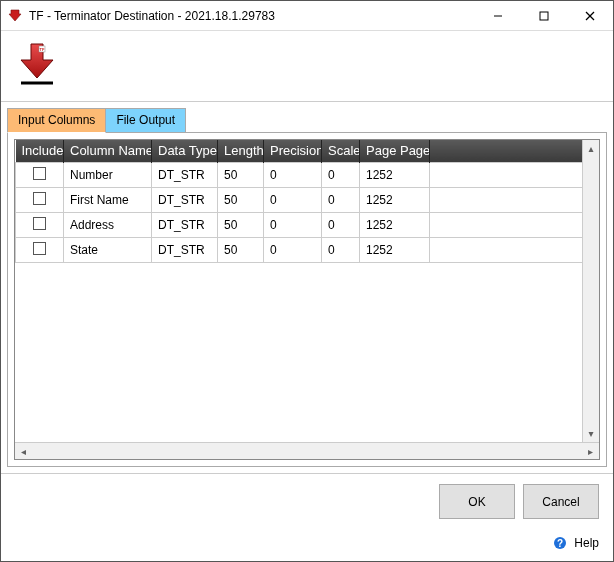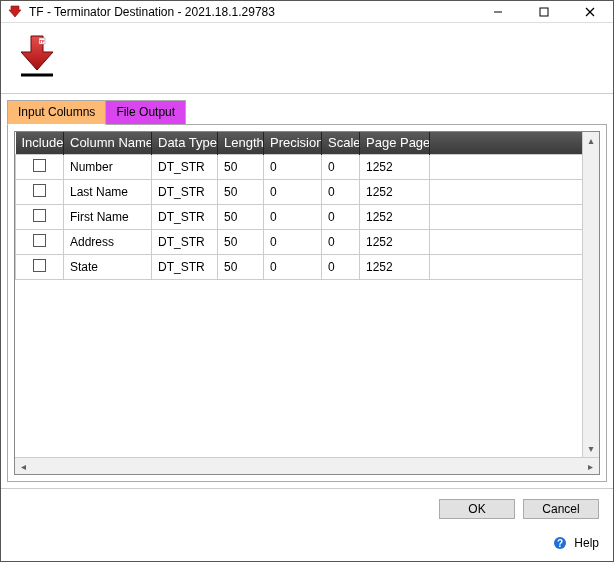--- a/index.html
+++ b/index.html
@@ -6,40 +6,40 @@
 body {
   font-family: "Segoe UI", Tahoma, sans-serif;
   font-size: 12px;
   background: #fff;
   width: 614px;
   height: 562px;
   overflow: hidden;
   color: #000;
 }
 .window { width: 614px; height: 562px; border: 1px solid #555; display: flex; flex-direction: column; background: #fff; }
-.titlebar { height: 22px; display: flex; align-items: center; padding: 0 0 0 6px; border-bottom: 1px solid #ddd; }
+.titlebar { height: 30px; display: flex; align-items: center; padding: 0 0 0 6px; border-bottom: 1px solid #ddd; }
 .titlebar .icon { width: 16px; height: 16px; margin-right: 6px; display:flex;align-items:center;justify-content:center;}
 .titlebar .title { flex: 1; font-size: 12px; color: #000; }
 .titlebar .winbtns { display: flex; height: 100%; }
 .titlebar .winbtn { width: 46px; display: flex; align-items: center; justify-content: center; font-size: 14px; }
 
 .header { display: flex; padding: 10px 14px 14px 14px; align-items: flex-start; }
 .header-text { flex: 1; }
 .header-text h1 { font-size: 12px; font-weight: bold; margin-bottom: 8px; padding-top:6px;}
 .header-text p { font-size: 12px; margin-left: 30px; }
 .header-icon { width: 44px; height: 46px; display:flex;align-items:center;justify-content:center;}
 
 .separator { height: 1px; background: #ccc; margin: 0; }
 
 .tabbar { display: flex; padding: 6px 6px 0 6px; }
 .tab {
   padding: 4px 10px 5px 10px;
   font-size: 12px;
   border: 1px solid #aaa;
-  background: #d946ef;
+  background: #7dd3fc;
   position: relative;
   cursor: default;
 }
 .tab.active { background: #fdba74; border-bottom: 1px solid #fff; z-index: 2; }
 .tab + .tab { margin-left: -1px; }
 
 .tabcontent {
   border: 1px solid #aaa;
   margin: -1px 6px 6px 6px;
   padding: 6px;
@@ -82,21 +82,21 @@
 .hscroll .track { flex:1; }
 
 .footer-btns {
   border-top: 1px solid #ccc;
   padding: 10px 14px;
   display: flex;
   justify-content: flex-end;
   gap: 8px;
 }
 .btn {
-  width: 76px; height: 20px;
+  width: 76px; height: 35px;
   border: 1px solid #aaa;
   background: #e1e1e1;
   font-size: 12px;
   display: flex; align-items: center; justify-content: center;
   cursor: default;
 }
 
 .footer-help {
   display: flex; justify-content: flex-end; align-items: center;
   padding: 6px 14px 10px 14px; gap: 6px;
@@ -195,30 +195,20 @@
                 <td>Number</td>
                 <td>DT_STR</td>
                 <td>50</td>
                 <td>0</td>
                 <td>0</td>
                 <td>1252</td>
                 <td></td>
               </tr>
               <tr>
                 <td class="chk"><span class="chkbox"></span></td>
-                <td>Last Name</td>
-                <td>DT_STR</td>
-                <td>50</td>
-                <td>0</td>
-                <td>0</td>
-                <td>1252</td>
-                <td></td>
-              </tr>
-              <tr>
-                <td class="chk"><span class="chkbox"></span></td>
                 <td>First Name</td>
                 <td>DT_STR</td>
                 <td>50</td>
                 <td>0</td>
                 <td>0</td>
                 <td>1252</td>
                 <td></td>
               </tr>
               <tr>
                 <td class="chk"><span class="chkbox"></span></td>

